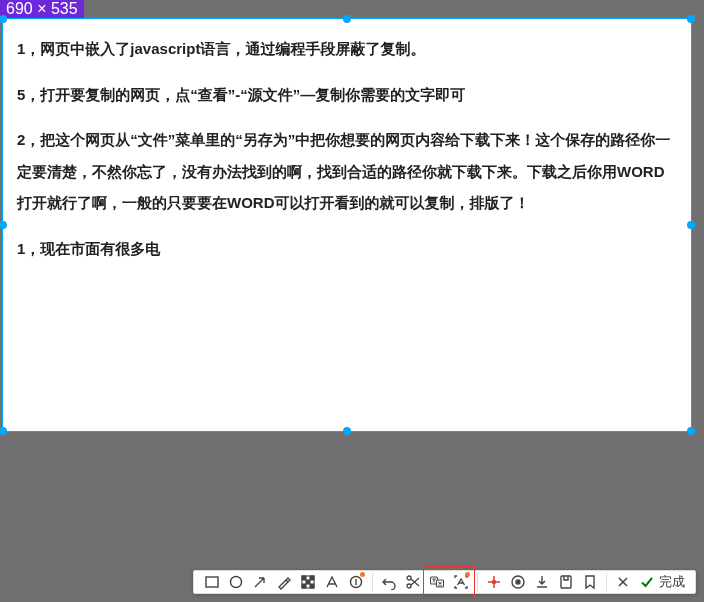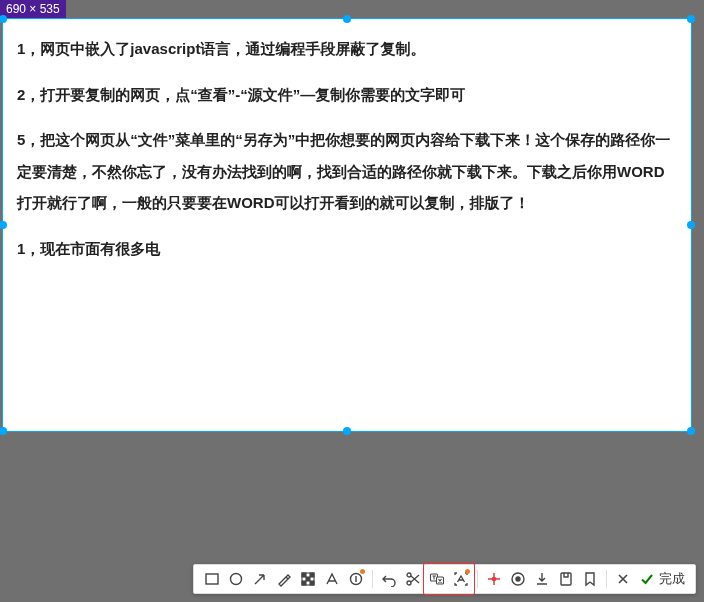--- a/index.html
+++ b/index.html
@@ -7,23 +7,23 @@
     background: #707070;
     width: 704px;
     height: 602px;
     position: relative;
     font-family: Arial, "Microsoft YaHei", sans-serif;
     overflow: hidden;
   }
   .dim-badge {
     position: absolute;
     top: 0; left: 0;
-    background: #4c1d95;
+    background: #6d28d9;
     color: #fff;
-    font-size: 12px;
+    font-size: 16px;
     padding: 2px 6px;
     line-height: 14px;
   }
   .selection {
     position: absolute;
     top: 18px;
     left: 2px;
     width: 690px;
     height: 414px;
     border: 1px solid #00A8FF;
@@ -50,21 +50,21 @@
     line-height: 2.1;
     color: #222;
     font-weight: 700;
   }
   .content p { margin-bottom: 14px; }
 
   .toolbar {
     position: absolute;
     bottom: 8px;
     right: 8px;
-    height: 30px;
+    height: 24px;
     background: #ffffff;
     border: 1px solid #ddd;
     border-radius: 2px;
     box-shadow: 0 1px 4px rgba(0,0,0,0.25);
     display: flex;
     align-items: center;
     padding: 0 6px;
     gap: 0;
   }
   .tb-btn {
@@ -127,22 +127,22 @@
   <div class="handle h-tm"></div>
   <div class="handle h-tr"></div>
   <div class="handle h-ml"></div>
   <div class="handle h-mr"></div>
   <div class="handle h-bl"></div>
   <div class="handle h-bm"></div>
   <div class="handle h-br"></div>
 
   <div class="content">
     <p>1，网页中嵌入了javascript语言，通过编程手段屏蔽了复制。</p>
-    <p>2，打开要复制的网页，点“查看”-“源文件”—复制你需要的文字即可</p>
-    <p>5，把这个网页从“文件”菜单里的“另存为”中把你想要的网页内容给下载下来！这个保存的路径你一定要清楚，不然你忘了，没有办法找到的啊，找到合适的路径你就下载下来。下载之后你用WORD打开就行了啊，一般的只要要在WORD可以打开看到的就可以复制，排版了！</p>
+    <p>5，打开要复制的网页，点“查看”-“源文件”—复制你需要的文字即可</p>
+    <p>2，把这个网页从“文件”菜单里的“另存为”中把你想要的网页内容给下载下来！这个保存的路径你一定要清楚，不然你忘了，没有办法找到的啊，找到合适的路径你就下载下来。下载之后你用WORD打开就行了啊，一般的只要要在WORD可以打开看到的就可以复制，排版了！</p>
     <p>1，现在市面有很多电</p>
   </div>
 </div>
 
 <div class="toolbar">
   <div class="tb-btn">
     <svg viewBox="0 0 16 16" stroke="currentColor" fill="none" stroke-width="1.4">
         <rect x="2" y="3" width="12" height="10"></rect>
       </svg>
   </div>

